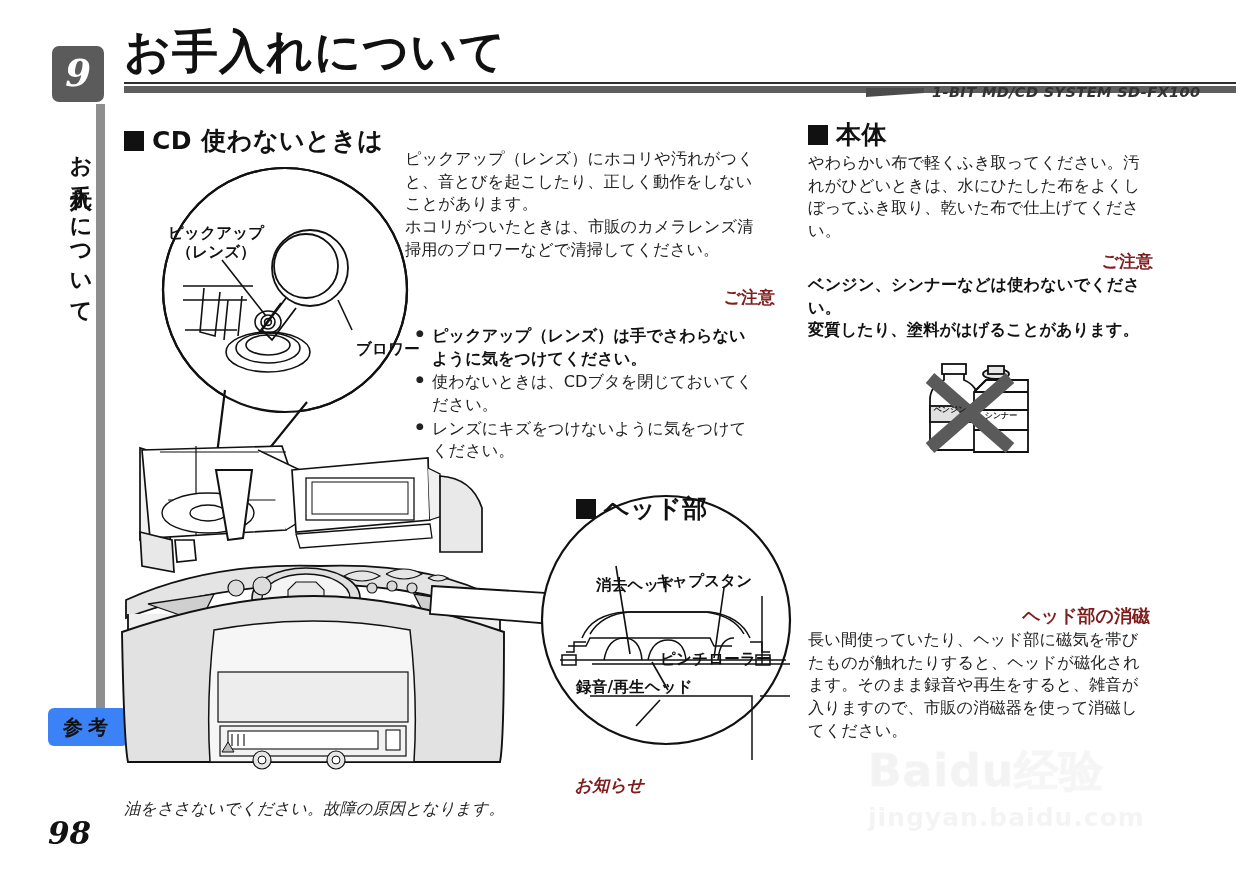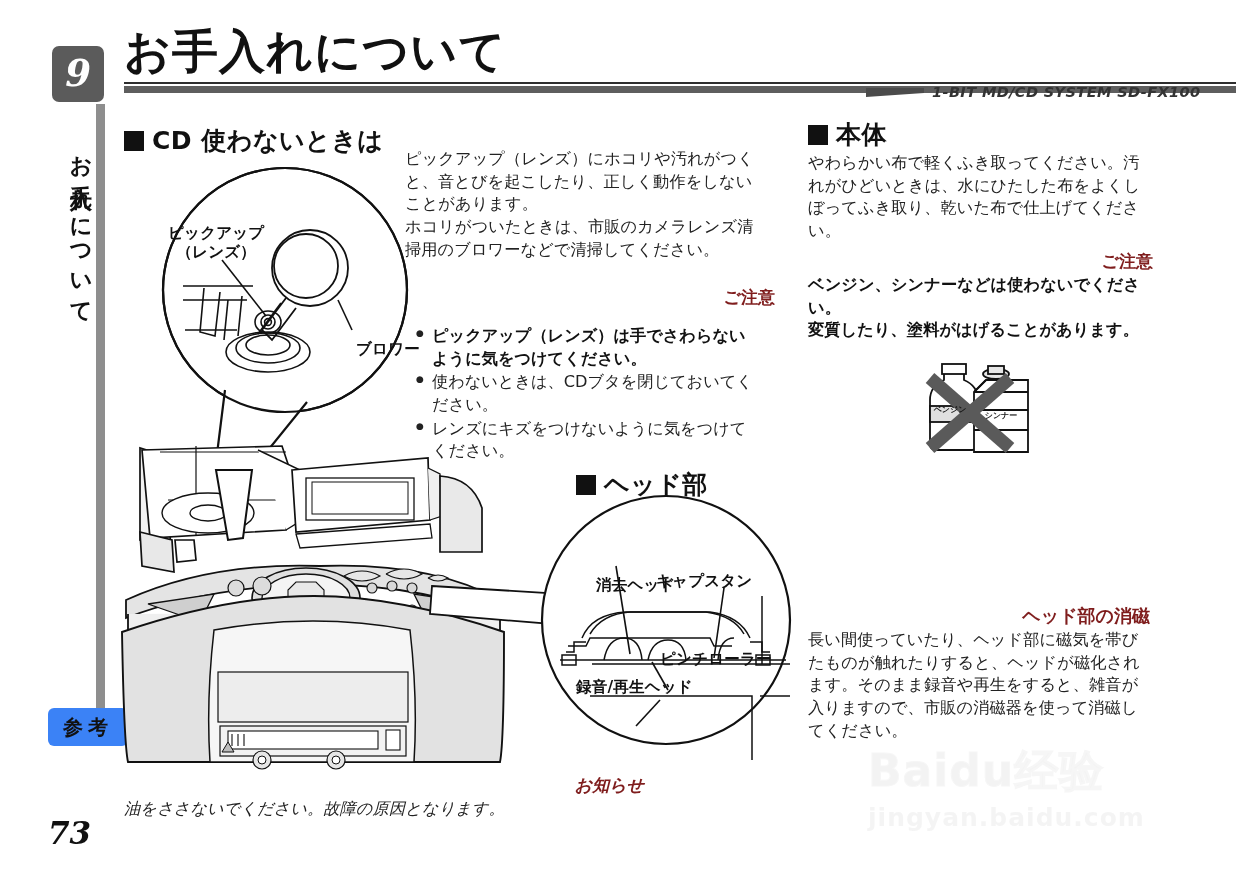--- a/index.html
+++ b/index.html
@@ -90,21 +90,21 @@
 <div class="page">
 
   <div class="chapter-box">
     <span>9</span>
   </div>
   <div class="rail"></div>
   <div class="side-vertical">お手入れについて</div>
   <div class="ref-tab">
     <span>参考</span>
   </div>
-  <div class="page-num">73</div>
+  <div class="page-num">98</div>
 
   <div class="title">お手入れについて</div>
   <div class="title-rule-thin"></div>
   <div class="title-rule-thick"></div>
   <div class="model-bar"></div>
   <div class="model-text">1-BIT MD/CD SYSTEM  SD-FX100</div>
 
   <div class="sec-h" style="left:124px;top:124px;">
     <span class="sq"></span>
     <span>CD 使わないときは</span>
@@ -268,21 +268,21 @@
 
       <g stroke-width="1.6">
         <path d="M616 566 L630 654"></path>
         <path d="M724 588 L714 658"></path>
         <path d="M668 690 L652 662"></path>
         <path d="M660 700 L636 726"></path>
       </g>
     </g>
   </svg>
 
-  <div class="sec-h" style="left:576px;top:468px;">
+  <div class="sec-h" style="left:576px;top:492px;">
     <span class="sq"></span>
     <span>ヘッド部</span>
   </div>
   <div class="lbl" style="left:596px;top:556px;margin-top:20px;">消去ヘッド</div>
   <div class="lbl" style="left:656px;top:572px;">キャプスタン</div>
   <div class="lbl" style="left:660px;top:650px;">ピンチローラー</div>
   <div class="lbl" style="left:576px;top:678px;">録音/再生ヘッド</div>
 
   <div class="sec-h" style="left:808px;top:118px;">
     <span class="sq"></span>

